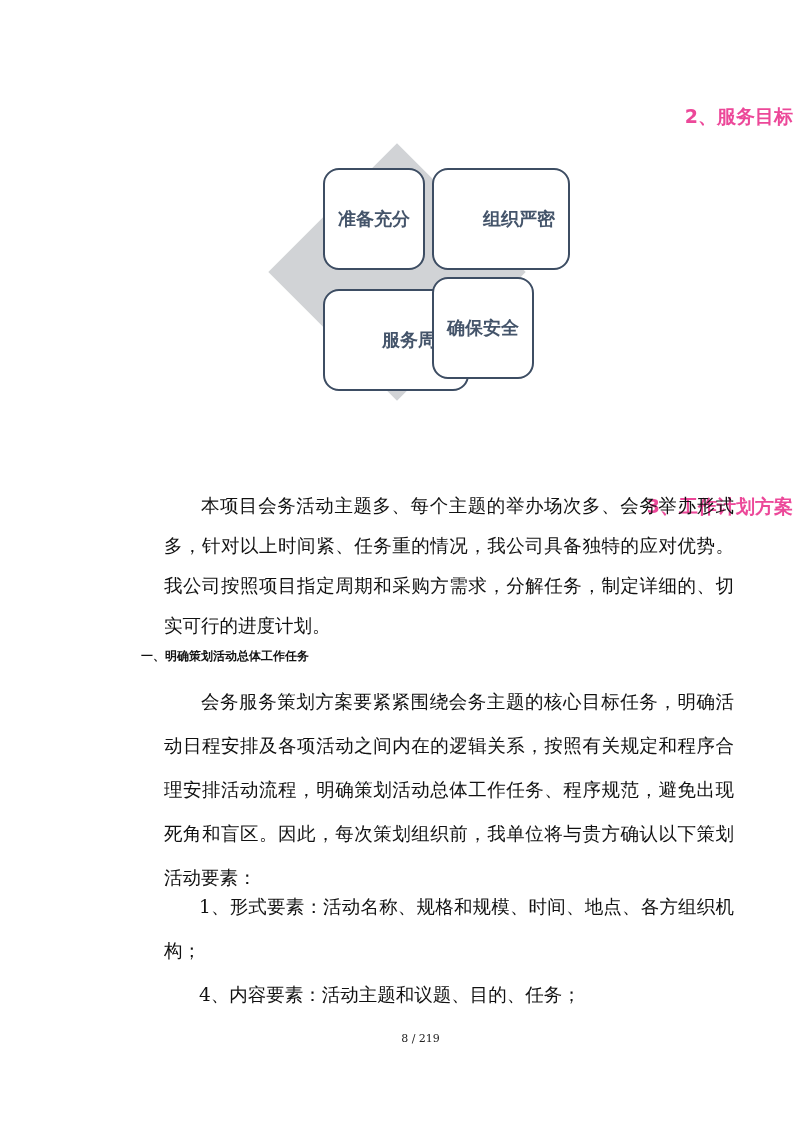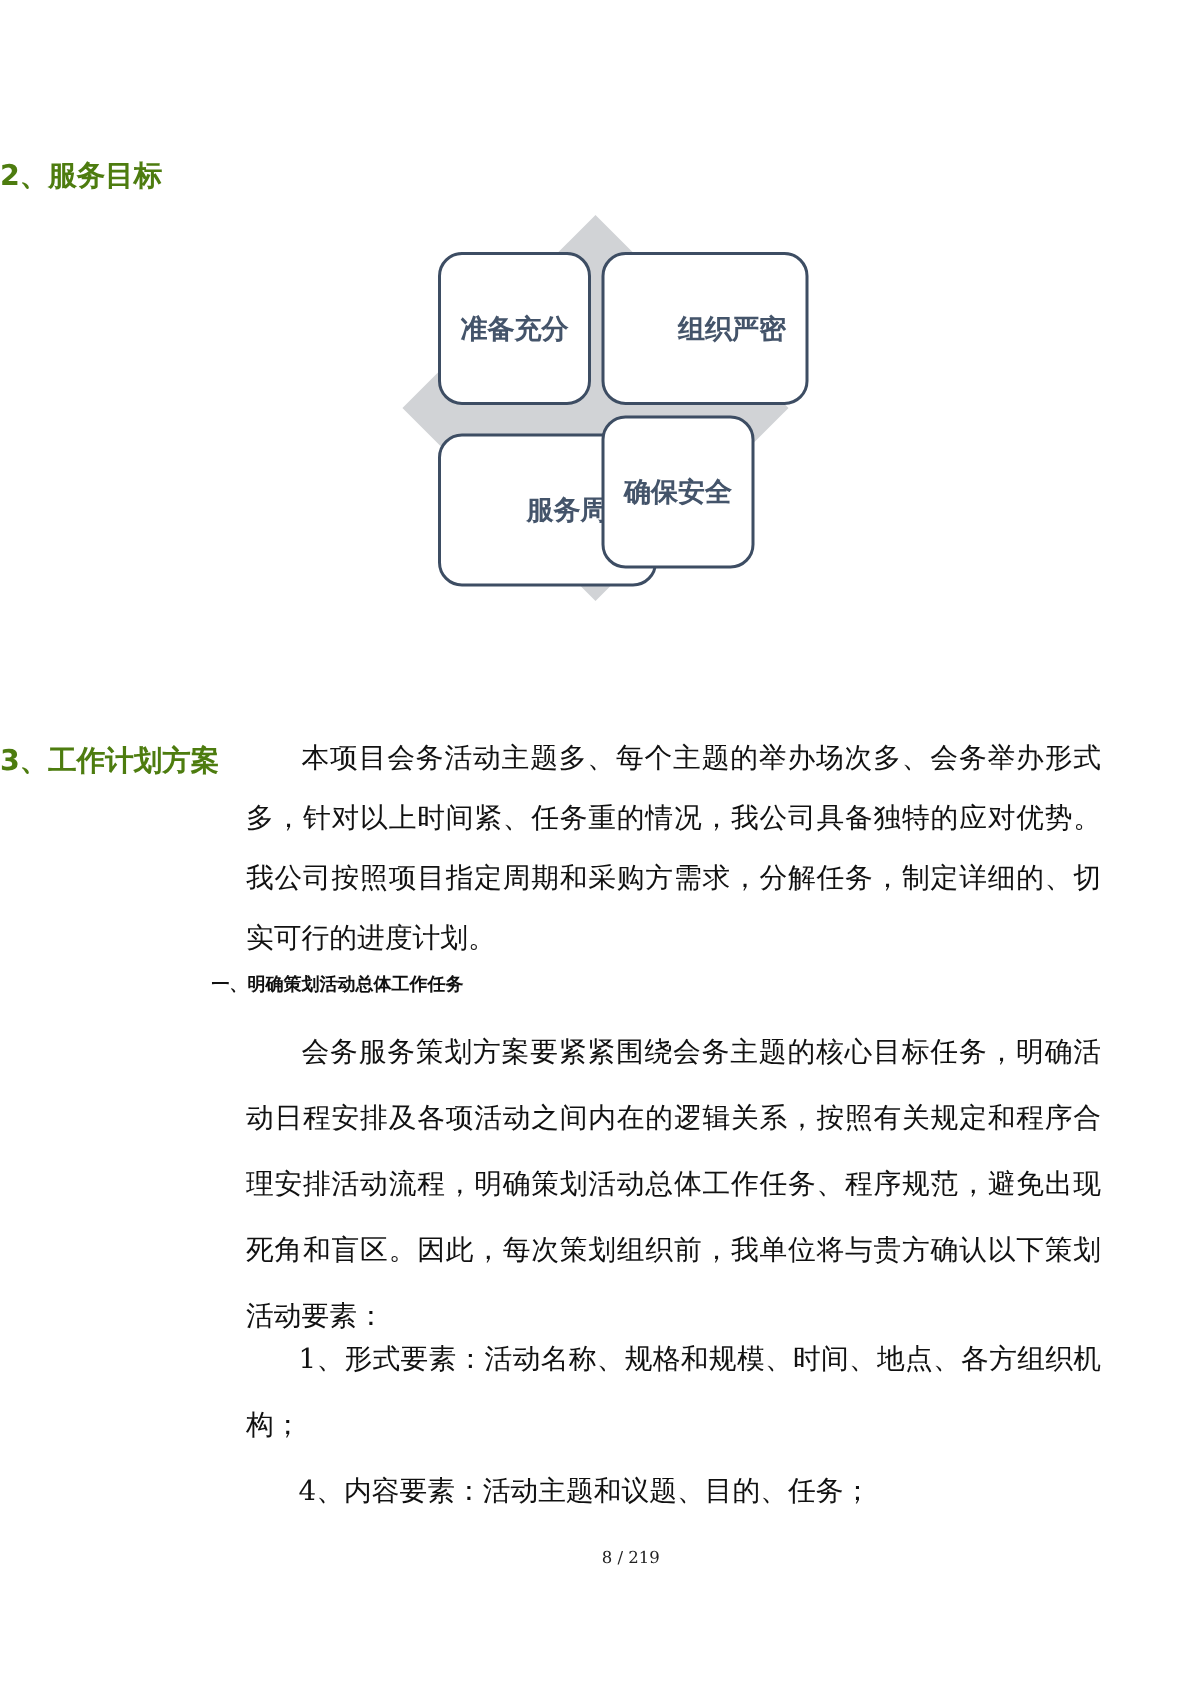--- a/index.html
+++ b/index.html
@@ -1,26 +1,26 @@
 <!DOCTYPE html>
 <html><head>
 <meta charset="utf-8">
 <style>
   html, body { margin:0; padding:0; background:#ffffff; }
   body { width:793px; height:1122px; position:relative; overflow:hidden;
          font-family:"DejaVu Serif","Liberation Serif",serif; color:#111; }
-  .heading { position:absolute; left:0; width:793px; text-align:left;
+  .heading { position:absolute; left:0; width:793px; text-align:right;
              font-family:"DejaVu Sans","Liberation Sans",sans-serif; font-weight:bold;
-             font-size:19px; color:#4d7c0f; }
+             font-size:19px; color:#ec4899; }
   .diamond { position:absolute; left:306px; top:181px; width:182px; height:182px;
              background:#d1d3d6; transform:rotate(45deg); }
   .box { position:absolute; width:98px; height:98px; border:2px solid #3d4d63;
          border-radius:16px; background:#fff; display:flex; align-items:center;
          justify-content:center; font-family:"DejaVu Sans","Liberation Sans",sans-serif;
-         font-weight:bold; font-size:18px; color:#44546a; letter-spacing:0px; }
+         font-weight:bold; font-size:18px; color:#44546a; letter-spacing:0px;margin-left:31px; }
   .p { position:absolute; left:117px; width:570px; font-size:18.5px; line-height:40px;
        text-align:justify; text-align-last:left;margin-left:47px; }
   .sub { position:absolute; left:141px; font-family:"DejaVu Sans","Liberation Sans",sans-serif;
          font-weight:bold; font-size:12px; }
   .footer { position:absolute; left:0; width:793px; top:1032px; text-align:center;
             font-size:11px; color:#222; font-family:"DejaVu Serif","Liberation Serif",serif;padding-left:24px; }
 </style>
 </head>
 <body>
 

